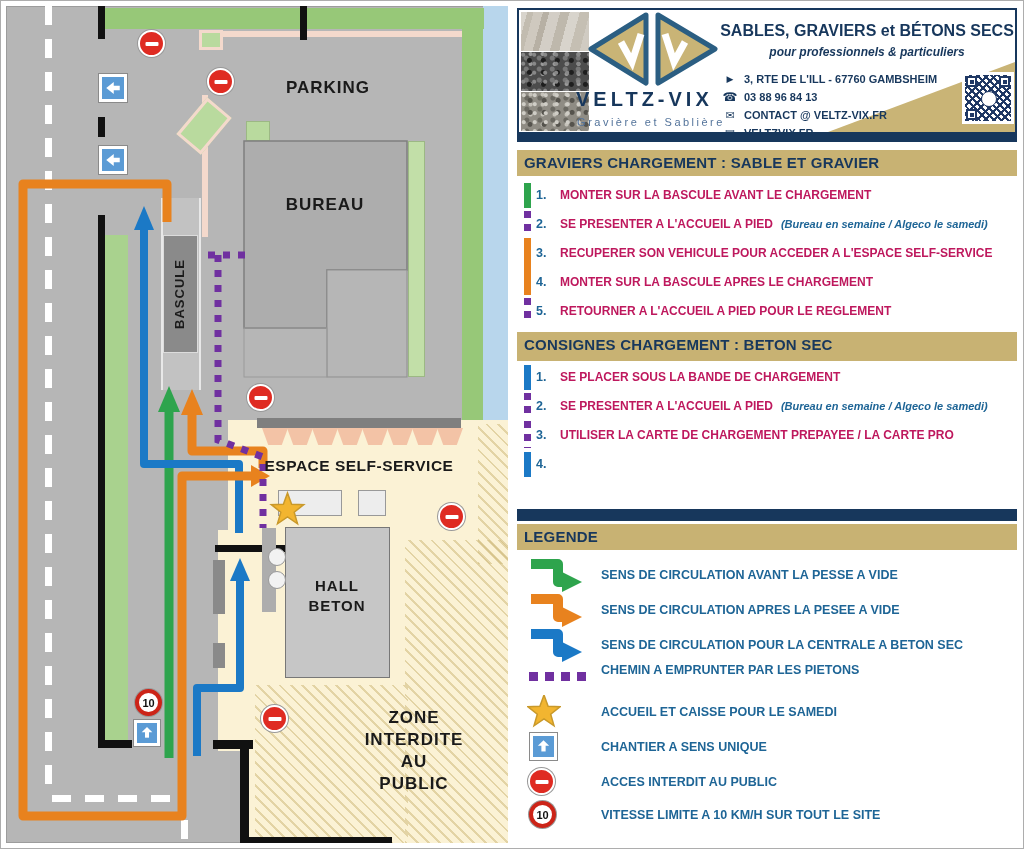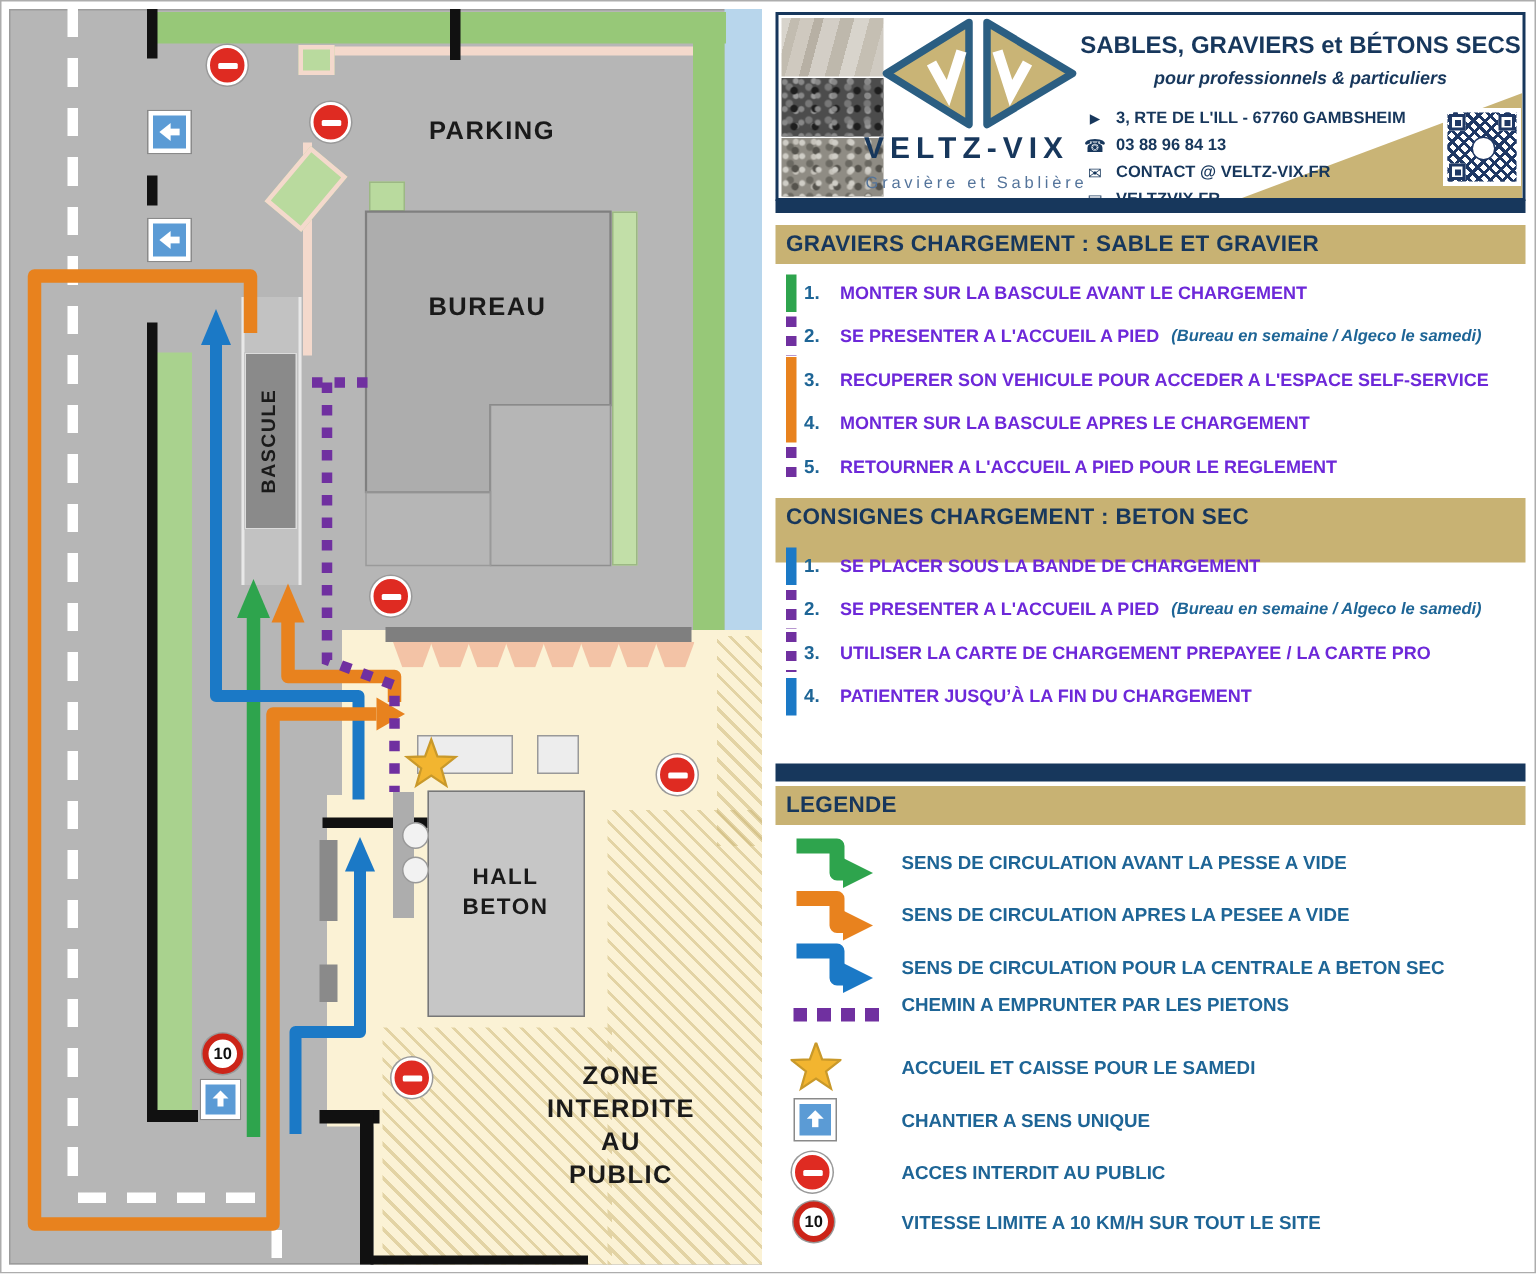--- a/index.html
+++ b/index.html
@@ -27,21 +27,21 @@
          font-size:11px;font-weight:bold;color:#111;box-shadow:0 0 0 1px #999}
   
   .card{border:2px solid #17375C;box-sizing:border-box;background:#fff}
   .navybar{background:#17375C}
   .tanbar{background:#C8B273;color:#17375C;font-weight:bold;font-size:15px;
           line-height:26px;padding-left:7px;box-sizing:border-box;letter-spacing:.2px}
   .item{position:absolute;left:517px;width:500px;height:26px}
   .item .num{position:absolute;left:19px;top:0;line-height:26px;font-weight:bold;
              font-size:12.5px;color:#1E6596}
   .item .tx{position:absolute;left:43px;top:0;height:26px;display:flex;align-items:center;gap:8px;white-space:nowrap}
-  .item .t{font-weight:bold;font-size:12px;color:#6d28d9}
+  .item .t{font-weight:bold;font-size:12px;color:#be185d}
   .item .n{font-weight:bold;font-style:italic;font-size:11px;color:#1E6596}
   .marker{position:absolute;width:7px}
   .m-green{background:#2EA44D}.m-orange{background:#E8821E}.m-blue{background:#1B79C6}
   .m-purple{background:repeating-linear-gradient(to bottom,#7030A0 0 7px,transparent 7px 13px)}
   .leg-label{position:absolute;left:601px;font-weight:bold;font-size:12.5px;color:#1E6596;
              white-space:nowrap;transform:translateY(-50%)}
   .contact-row{display:flex;align-items:center;gap:6px;height:14px}
   .contact-row .ic{width:16px;text-align:center;color:#17375C;font-size:11px}
   .contact-row .ct{font-size:11px;font-weight:bold;color:#17375C;white-space:nowrap}
   .photo{width:68px;height:39px}
@@ -168,20 +168,21 @@
         <svg width="16" height="16" viewBox="0 0 24 24">
           <polygon points="4,11 12,3 20,11" fill="#fff"></polygon>
           <rect x="9" y="10" width="6" height="9" fill="#fff"></rect>
         </svg>
       </div>
   </div>
 
   <div class="lbl" style="left:328px;top:88px;font-size:17px">PARKING</div>
   <div class="lbl" style="left:325px;top:205px;font-size:17px">BUREAU</div>
   <div class="lbl" style="left:180px;top:294px;font-size:13px;transform:translate(-50%,-50%) rotate(-90deg);white-space:nowrap">BASCULE</div>
+  <div class="lbl" style="left:359px;top:466px;font-size:15.5px;white-space:nowrap;letter-spacing:.5px">ESPACE SELF-SERVICE</div>
   <div class="lbl" style="left:337px;top:595px;font-size:15px">HALL
 BETON</div>
   <div class="lbl" style="left:414px;top:751px;font-size:17px">ZONE INTERDITE
 AU PUBLIC</div>
 </div>
 
 <div class="a card" style="left:517px;top:8px;width:500px;height:126px"></div>
 <div class="a" style="left:521px;top:12px;width:68px;height:118px">
   <div class="photo" style="background:linear-gradient(105deg,#d8d4cc 0 8%,#c2bcb0 8% 16%,#cfc9bf 16% 28%,#b7b0a4 28% 36%,#d3cec6 36% 50%,#beb8ac 50% 62%,#d8d4cc 62% 75%,#c5bfb3 75% 88%,#d0cbc2 88%)"></div>
   <div class="photo" style="margin-top:1px;background-color:#4c4c4c;background-image:radial-gradient(circle at 20% 30%,#888 0 1.5px,transparent 2.5px),radial-gradient(circle at 60% 70%,#1e1e1e 0 2px,transparent 3px),radial-gradient(circle at 80% 20%,#9a9a9a 0 1.5px,transparent 2.5px),radial-gradient(circle at 40% 55%,#777 0 2px,transparent 3px);background-size:11px 9px,14px 12px,12px 10px,13px 11px"></div>
@@ -261,21 +262,21 @@
       <span class="t">MONTER SUR LA BASCULE APRES LE CHARGEMENT</span>
     </span>
   </div>
 <div class="item" style="top:298px">
     <span class="num">5.</span>
     <span class="tx">
       <span class="t">RETOURNER A L'ACCUEIL A PIED POUR LE REGLEMENT</span>
     </span>
   </div>
 
-<div class="a tanbar" style="left:517px;top:332px;width:500px;height:43px">CONSIGNES CHARGEMENT : BETON SEC</div>
+<div class="a tanbar" style="left:517px;top:332px;width:500px;height:29px">CONSIGNES CHARGEMENT : BETON SEC</div>
 <div class="a marker m-blue" style="left:524px;top:365px;height:25px"></div>
 <div class="a marker m-purple" style="left:524px;top:393px;height:26px"></div>
 <div class="a marker m-purple" style="left:524px;top:421px;height:27px"></div>
 <div class="a marker m-blue" style="left:524px;top:452px;height:25px"></div>
 <div class="item" style="top:364px">
     <span class="num">1.</span>
     <span class="tx">
       <span class="t">SE PLACER SOUS LA BANDE DE CHARGEMENT</span>
     </span>
   </div>
@@ -287,23 +288,20 @@
     </span>
   </div>
 <div class="item" style="top:422px">
     <span class="num">3.</span>
     <span class="tx">
       <span class="t">UTILISER LA CARTE DE CHARGEMENT PREPAYEE / LA CARTE PRO</span>
     </span>
   </div>
 <div class="item" style="top:451px">
     <span class="num">4.</span>
-    <span class="tx">
-      <span class="t">PATIENTER JUSQU’À LA FIN DU CHARGEMENT</span>
-    </span>
   </div>
 
 <div class="a navybar" style="left:517px;top:509px;width:500px;height:12px"></div>
 <div class="a tanbar" style="left:517px;top:524px;width:500px;height:26px">LEGENDE</div>
 
 <svg class="a" style="left:526px;top:557px" width="58" height="36" viewBox="0 0 58 36">
   <polyline points="5,7 32,7 32,25 37,25" fill="none" stroke="#2EA44D" stroke-width="10" stroke-linejoin="round"></polyline>
   <polygon points="36,15 36,35 56,25" fill="#2EA44D"></polygon>
 </svg>
 <div class="leg-label" style="top:575px">SENS DE CIRCULATION AVANT LA PESSE A VIDE</div>

